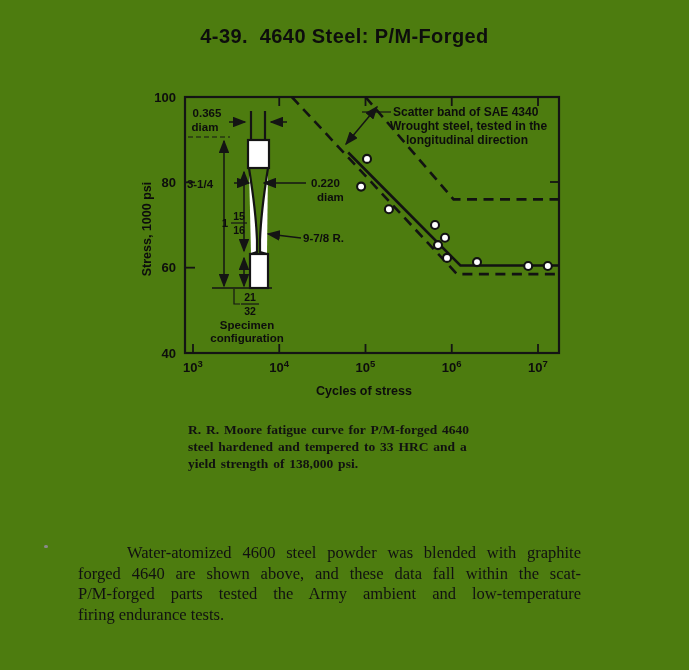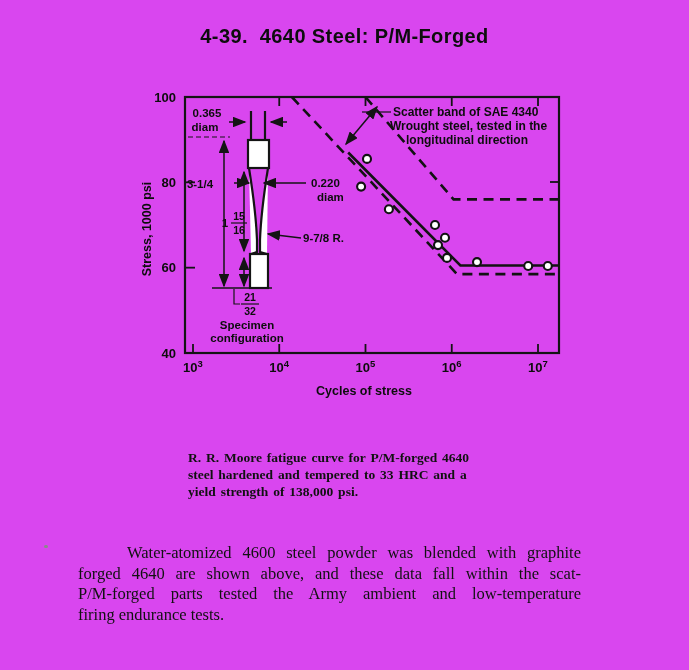--- a/index.html
+++ b/index.html
@@ -1,17 +1,17 @@
 <!DOCTYPE html>
 <html><head>
 <meta charset="utf-8">
 <style>
   html,body{margin:0;padding:0;background:#e8e8e8;}
   .page{
-    position:relative;width:689px;height:670px;background:#d946ef;
+    position:relative;width:689px;height:670px;background:#4d7c0f;
     font-family:"Liberation Serif",serif;color:#111;overflow:hidden;
   }
   .title{
     position:absolute;top:25px;left:0;width:689px;text-align:center;
     font-family:"Liberation Sans",sans-serif;font-weight:bold;font-size:20px;
     letter-spacing:.4px;white-space:pre;color:#0d0d0d;
   }
   .figure{position:absolute;top:0;left:0;width:689px;height:410px;text-align:right;}
   svg text{fill:#0d0d0d;}
   .ax{stroke:#141414;stroke-width:2.2;fill:none;}
@@ -22,21 +22,21 @@
   .dim{stroke:#141414;stroke-width:1.5;fill:none;}
   .dimthin{stroke:#141414;stroke-width:1.2;fill:none;}
   .spec{stroke:#141414;stroke-width:2.2;fill:#ffffff;}
   .chart-label{font-family:"Liberation Sans",sans-serif;font-weight:bold;font-size:12.5px;}
   .tick-label{font-family:"Liberation Sans",sans-serif;font-weight:bold;font-size:13px;}
   .ann{font-family:"Liberation Sans",sans-serif;font-weight:bold;font-size:12px;}
   .dimtxt{font-family:"Liberation Sans",sans-serif;font-weight:bold;font-size:11.5px;}
   .frac{font-family:"Liberation Sans",sans-serif;font-weight:bold;font-size:10.5px;}
   .caption{
     position:absolute;left:188px;top:421px;width:334px;
-    font-weight:bold;font-size:13.5px;line-height:17.2px;word-spacing:1.5px;margin-top:28px;
+    font-weight:bold;font-size:13.5px;line-height:17.2px;word-spacing:1.5px;
   }
   .body-text{
     position:absolute;left:78px;top:499px;width:503px;
     font-size:16.5px;line-height:20.7px;margin-top:44px;
   }
   .body-text .line{text-align:justify;text-align-last:justify;}
   .body-text .line:first-child{padding-left:49px;}
   .body-text .line:last-child{text-align-last:left;}
   .speck{position:absolute;left:44px;top:545px;width:4px;height:3px;background:#8a8a8a;border-radius:2px;}
 </style>

